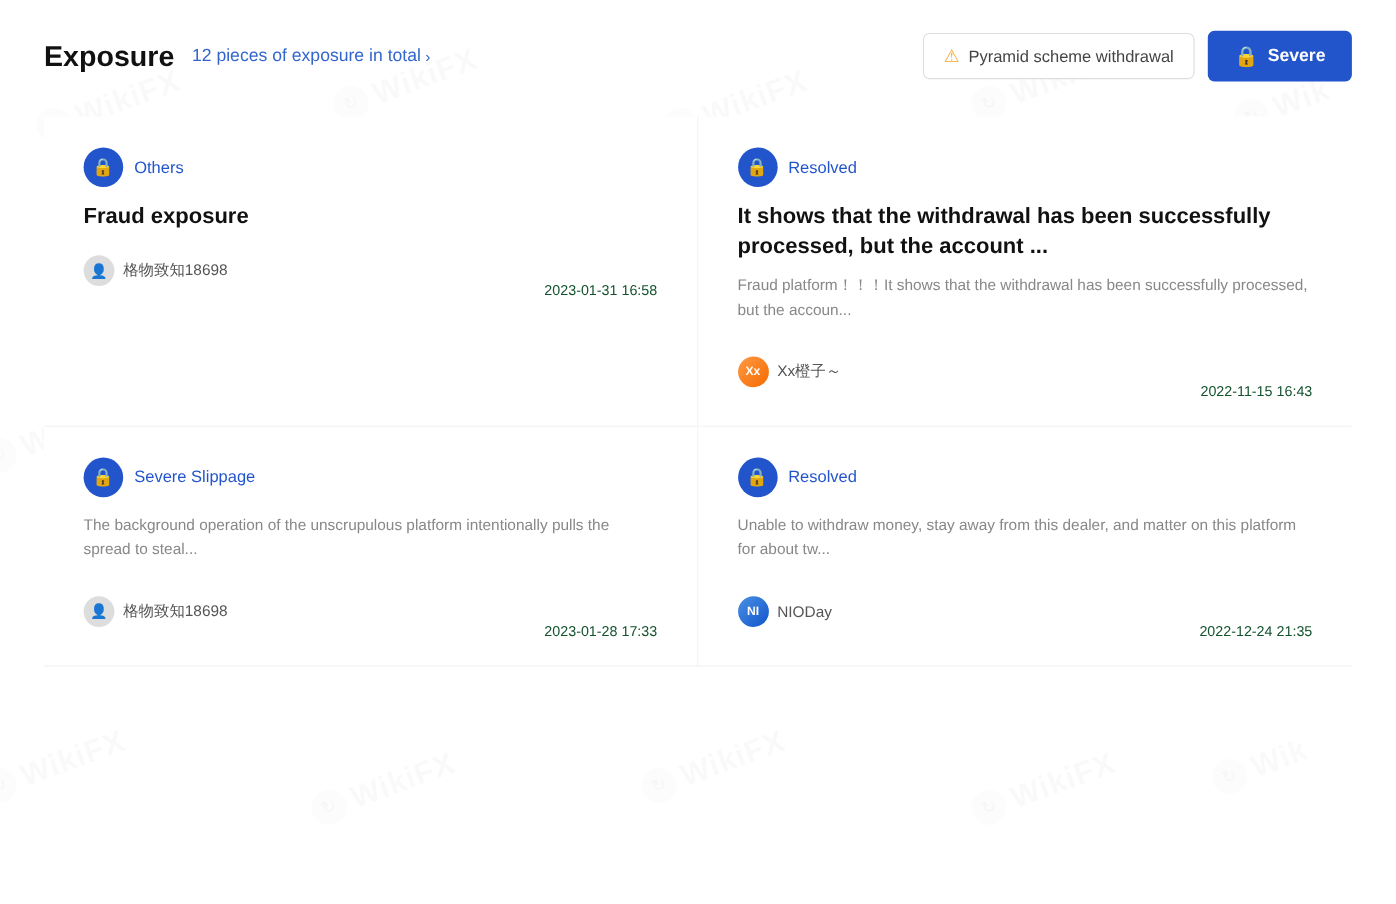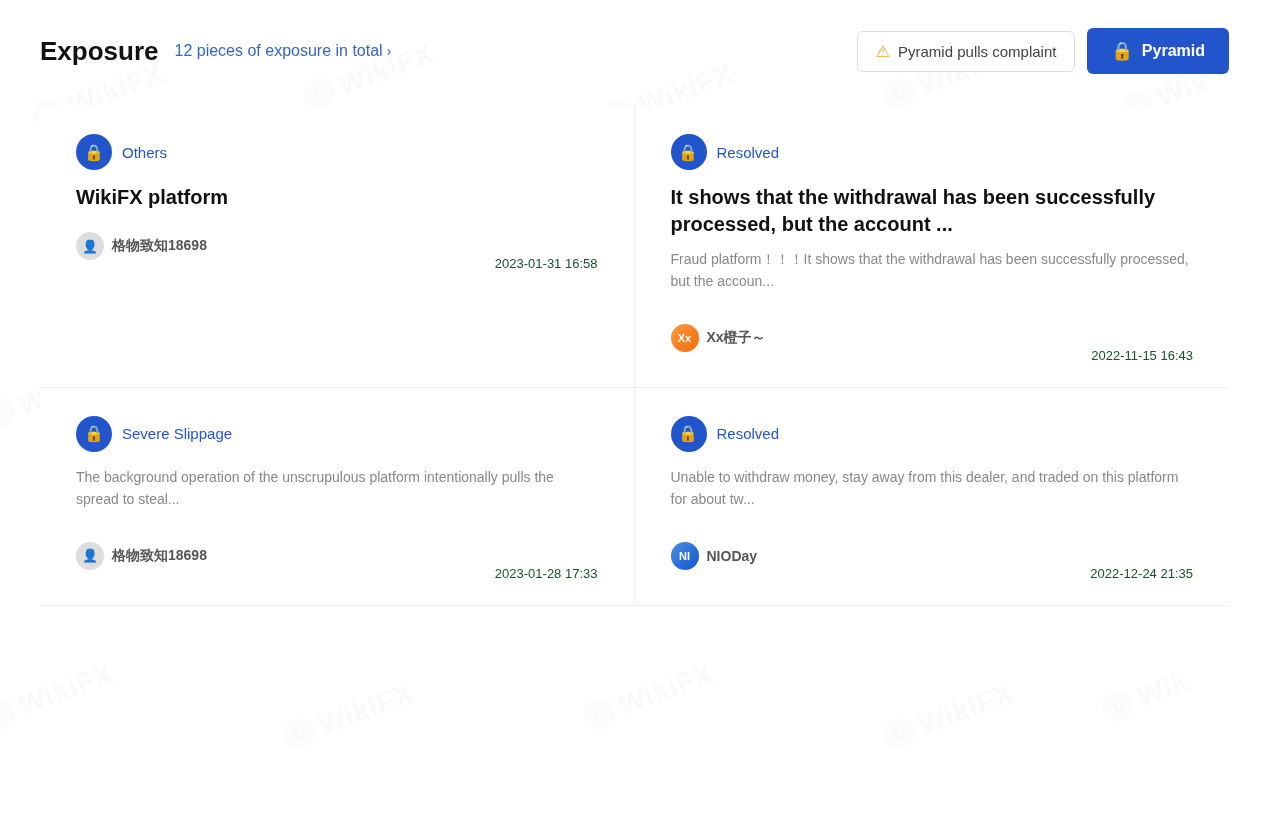--- a/index.html
+++ b/index.html
@@ -205,21 +205,20 @@
     }
     .author-avatar.blue-gradient {
       background: linear-gradient(135deg, #4a90e2, #1155cc);
       color: #fff;
       font-size: 11px;
       font-weight: 700;
     }
     .author-name {
       font-size: 14px;
       color: #555;
-      font-weight: bold;
     }
     .card-date {
       font-size: 13px;
       color: #14532d;
       margin-top: 35px;
     }
   </style>
 </head>
 <body>
 
@@ -292,36 +291,36 @@
     <div class="header-left">
       <span class="header-title">Exposure</span>
       <span class="header-count">
         <span>12 pieces of exposure in total</span>
         <span class="chevron">›</span>
       </span>
     </div>
     <div class="header-right">
       <button class="pyramid-btn">
         <span class="warning-icon">⚠</span>
-        <span>Pyramid pulls complaint</span>
+        <span>Pyramid scheme withdrawal</span>
       </button>
       <button class="expose-btn">
         <span class="expose-icon">🔒</span>
-        <span>Pyramid</span>
+        <span>Severe</span>
       </button>
     </div>
   </div>
 
   <div class="cards-grid" id="cards-container">
   <div class="card">
     <div class="card-tag">
       <div class="tag-icon">🔒</div>
       <span class="tag-label">Others</span>
     </div>
-    <div class="card-title">WikiFX platform</div>
+    <div class="card-title">Fraud exposure</div>
     <div class="card-footer">
       <div class="card-author">
         <div class="author-avatar">👤</div>
         <span class="author-name">格物致知18698</span>
       </div>
       <span class="card-date">2023-01-31 16:58</span>
     </div>
   </div>
       <div class="card">
     <div class="card-tag">
@@ -350,21 +349,21 @@
         <span class="author-name">格物致知18698</span>
       </div>
       <span class="card-date">2023-01-28 17:33</span>
     </div>
   </div>
       <div class="card">
     <div class="card-tag">
       <div class="tag-icon">🔒</div>
       <span class="tag-label">Resolved</span>
     </div>
-    <div class="card-desc">Unable to withdraw money, stay away from this dealer, and traded on this platform for about tw...</div>
+    <div class="card-desc">Unable to withdraw money, stay away from this dealer, and matter on this platform for about tw...</div>
     <div class="card-footer">
       <div class="card-author">
         <div class="author-avatar blue-gradient">NI</div>
         <span class="author-name">NIODay</span>
       </div>
       <span class="card-date">2022-12-24 21:35</span>
     </div>
   </div>
     </div>
 </div>

